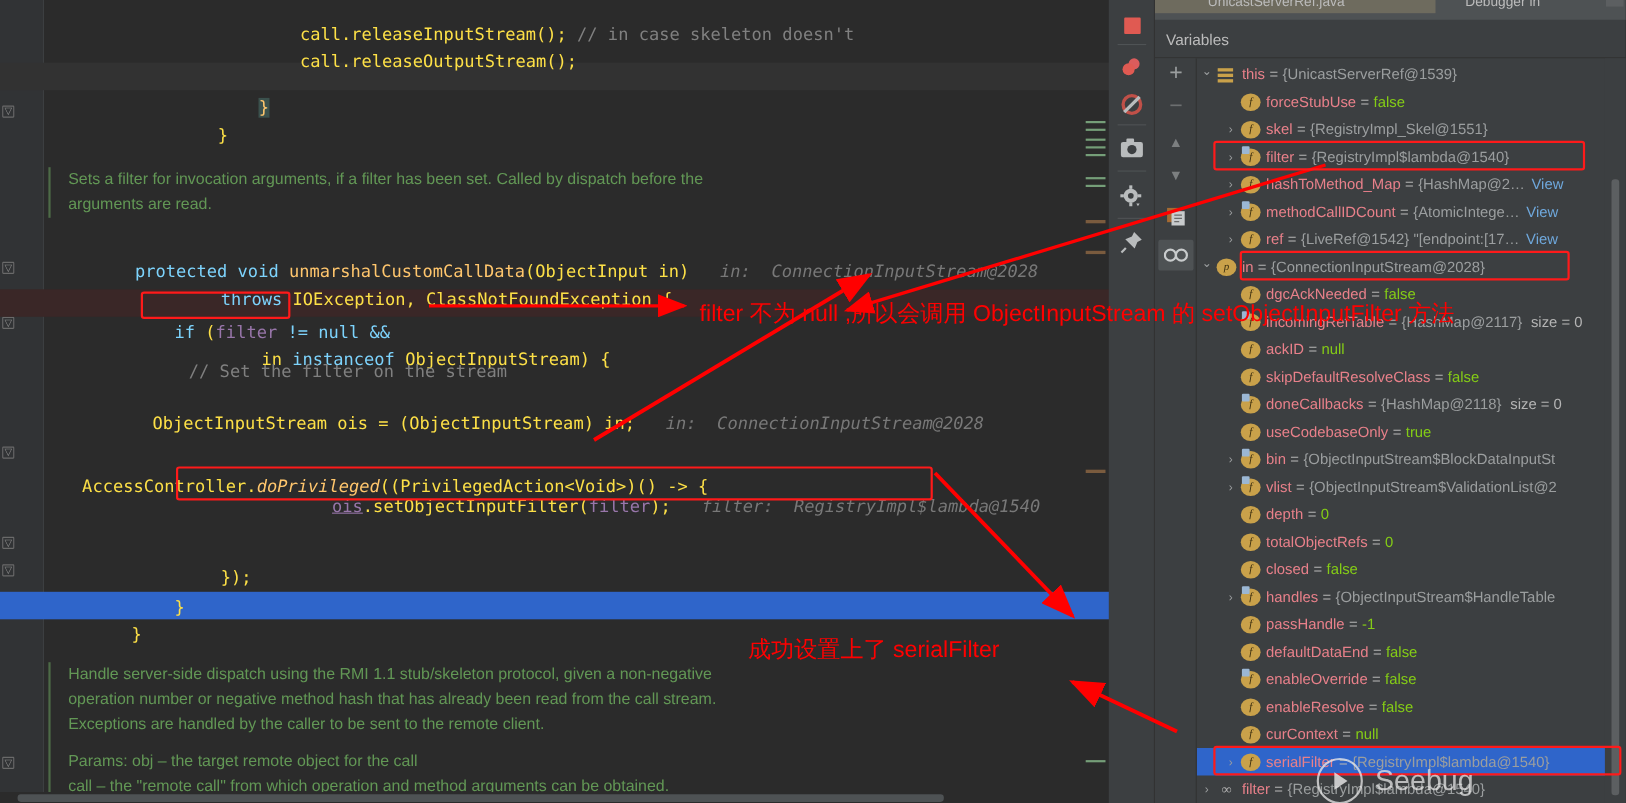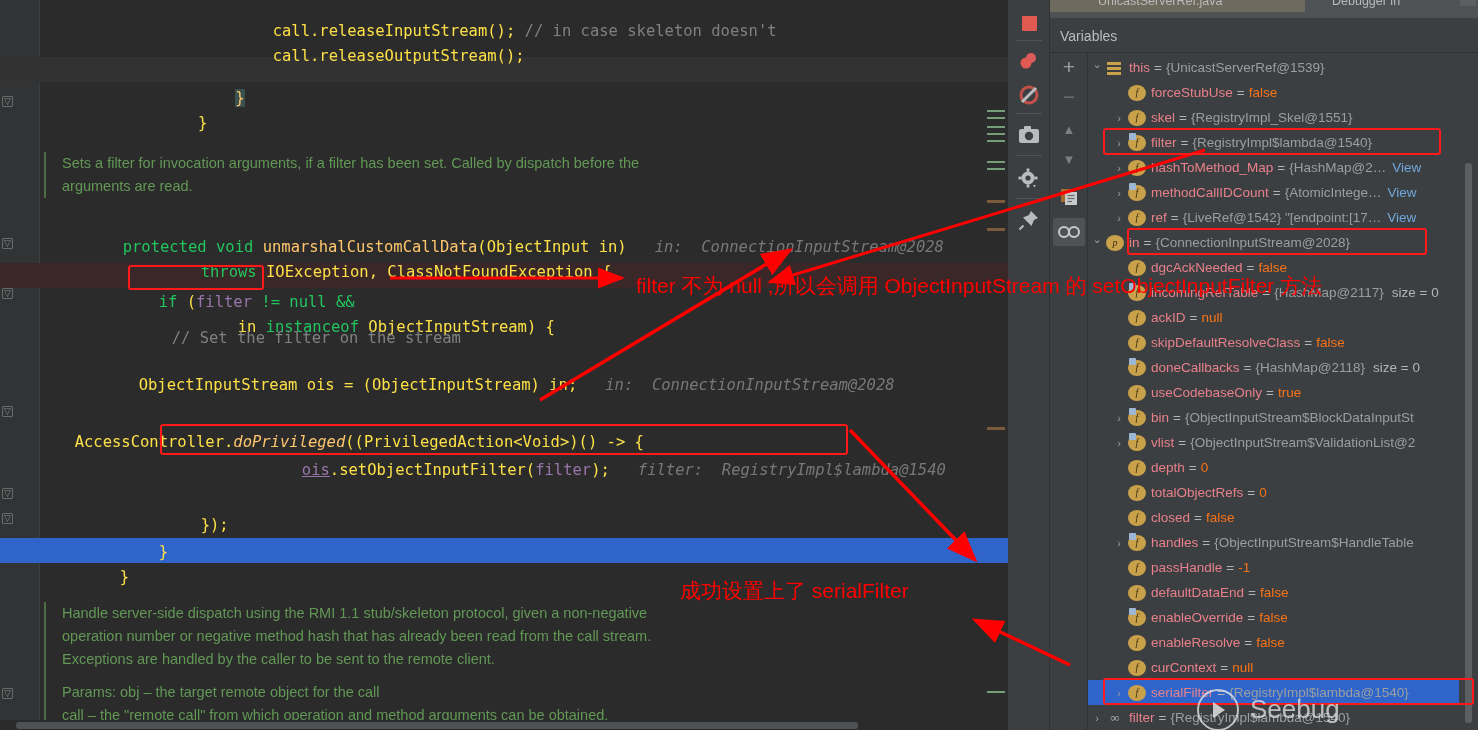--- a/index.html
+++ b/index.html
@@ -51,21 +51,21 @@
     font-family: "DejaVu Sans Mono", monospace;
     font-size: 15.5px;
     line-height: 25px;
     white-space: pre;
     color: #a9b7c6;
   }
   .ln { position: absolute; left: 0; width: 1010px; height: 25px; }
   .ln > span { display: inline; }
   .pad { padding-left: 86px; }
 
-  .kw { color: #22c55e; }
+  .kw { color: #7dd3fc; }
   .id { color: #fde047; }
   .fn { color: #ffc66d; }
   .fn-i { color: #ffc66d; font-style: italic; }
   .cmt { color: #808080; }
   .fld { color: #9876aa; }
   .hint { color: #787878; font-style: italic; }
   .ulink { color: #9876aa; text-decoration: underline; }
 
   .exec-line {
     position: absolute; left: 0; width: 1010px; height: 25px;
@@ -227,21 +227,21 @@
     width: 14px; height: 3px; background: #c9a14a;
     box-shadow: 0 5px 0 #c9a14a, 0 10px 0 #c9a14a;
   }
   .vicon.watch {
     background: transparent; color: #b0b0b0;
     font-size: 13px; font-style: normal;
   }
   .vname { color: #e8808a; }
   .veq { color: #b4b4b4; margin: 0 4px; }
   .vval { color: #9b9e9f; }
-  .vbool { color: #f97316; }
+  .vbool { color: #84cc16; }
   .vview { color: #6fa8dc; margin-left: 6px; }
   .vsize { color: #b4b4b4; margin-left: 8px; }
   .vars-scroll {
     position: absolute; right: 6px; top: 110px;
     width: 7px; height: 560px;
     background: #5c5f61; border-radius: 3px;
   }
   .vars-scroll-track {
     position: absolute; right: 0; top: 53px;
     width: 19px; height: 677px;
@@ -345,21 +345,21 @@
       <div class="ln" style="top:301px; padding-left:97px;">
         <span class="cmt">// Set the filter on the stream</span>
       </div>
       <div class="ln" style="top:348px; padding-left:64px;">
         <span class="id">ObjectInputStream ois = (ObjectInputStream) </span><span class="id">in;</span><span>   </span><span class="hint">in:  ConnectionInputStream@2028</span>
       </div>
 
       <div class="ln" style="top:405px; ">
         <span class="id">AccessController.</span><span class="fn-i">doPrivileged</span><span class="id">((PrivilegedAction&lt;Void&gt;)() -&gt; {</span>
       </div>
-      <div class="ln" style="top:433px; padding-left:163px;text-align:center;">
+      <div class="ln" style="top:423px; padding-left:163px;text-align:center;">
         <span class="ulink">ois</span><span class="id">.setObjectInputFilter(</span><span class="fld">filter</span><span class="id">);</span><span>   </span><span class="hint">filter:  RegistryImpl$lambda@1540</span>
       </div>
       <div class="ln" style="top:488px; padding-left:126px;">
         <span class="id">});</span>
       </div>
       <div class="ln" style="top:515px; padding-left:84px;">
         <span class="id">}</span>
       </div>
       <div class="ln" style="top:540px; padding-left:45px;">
         <span class="id">}</span>

